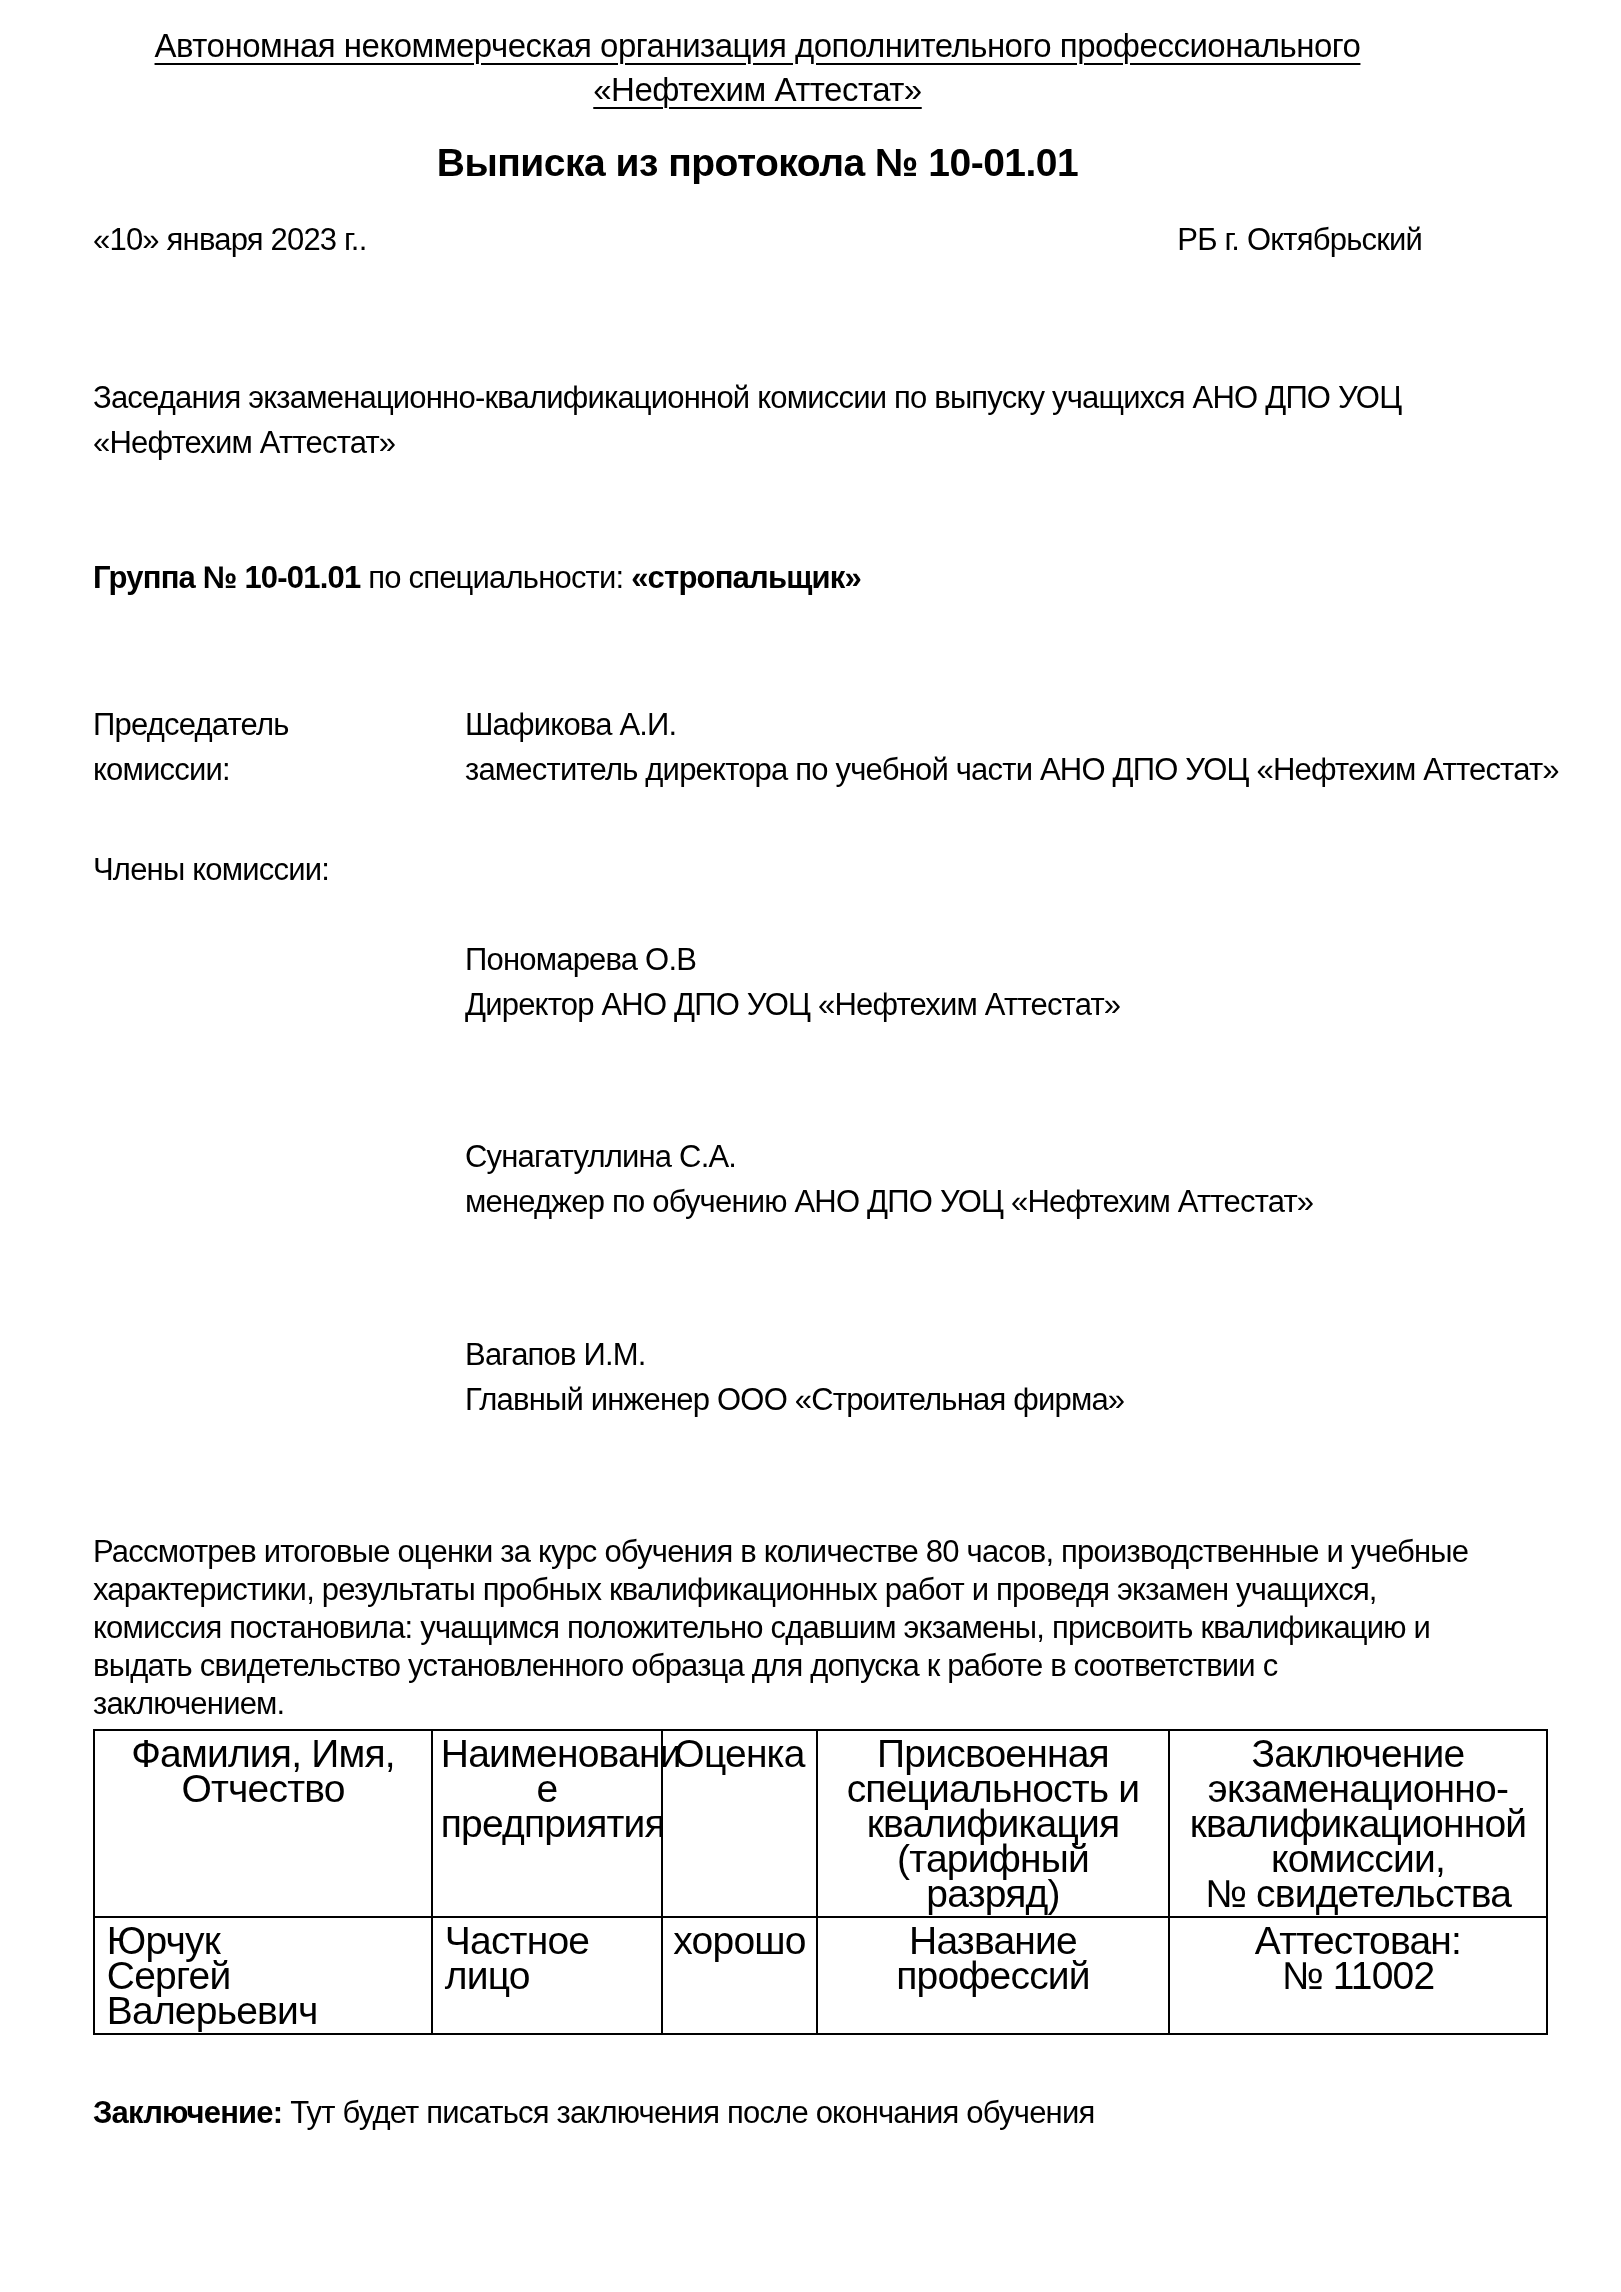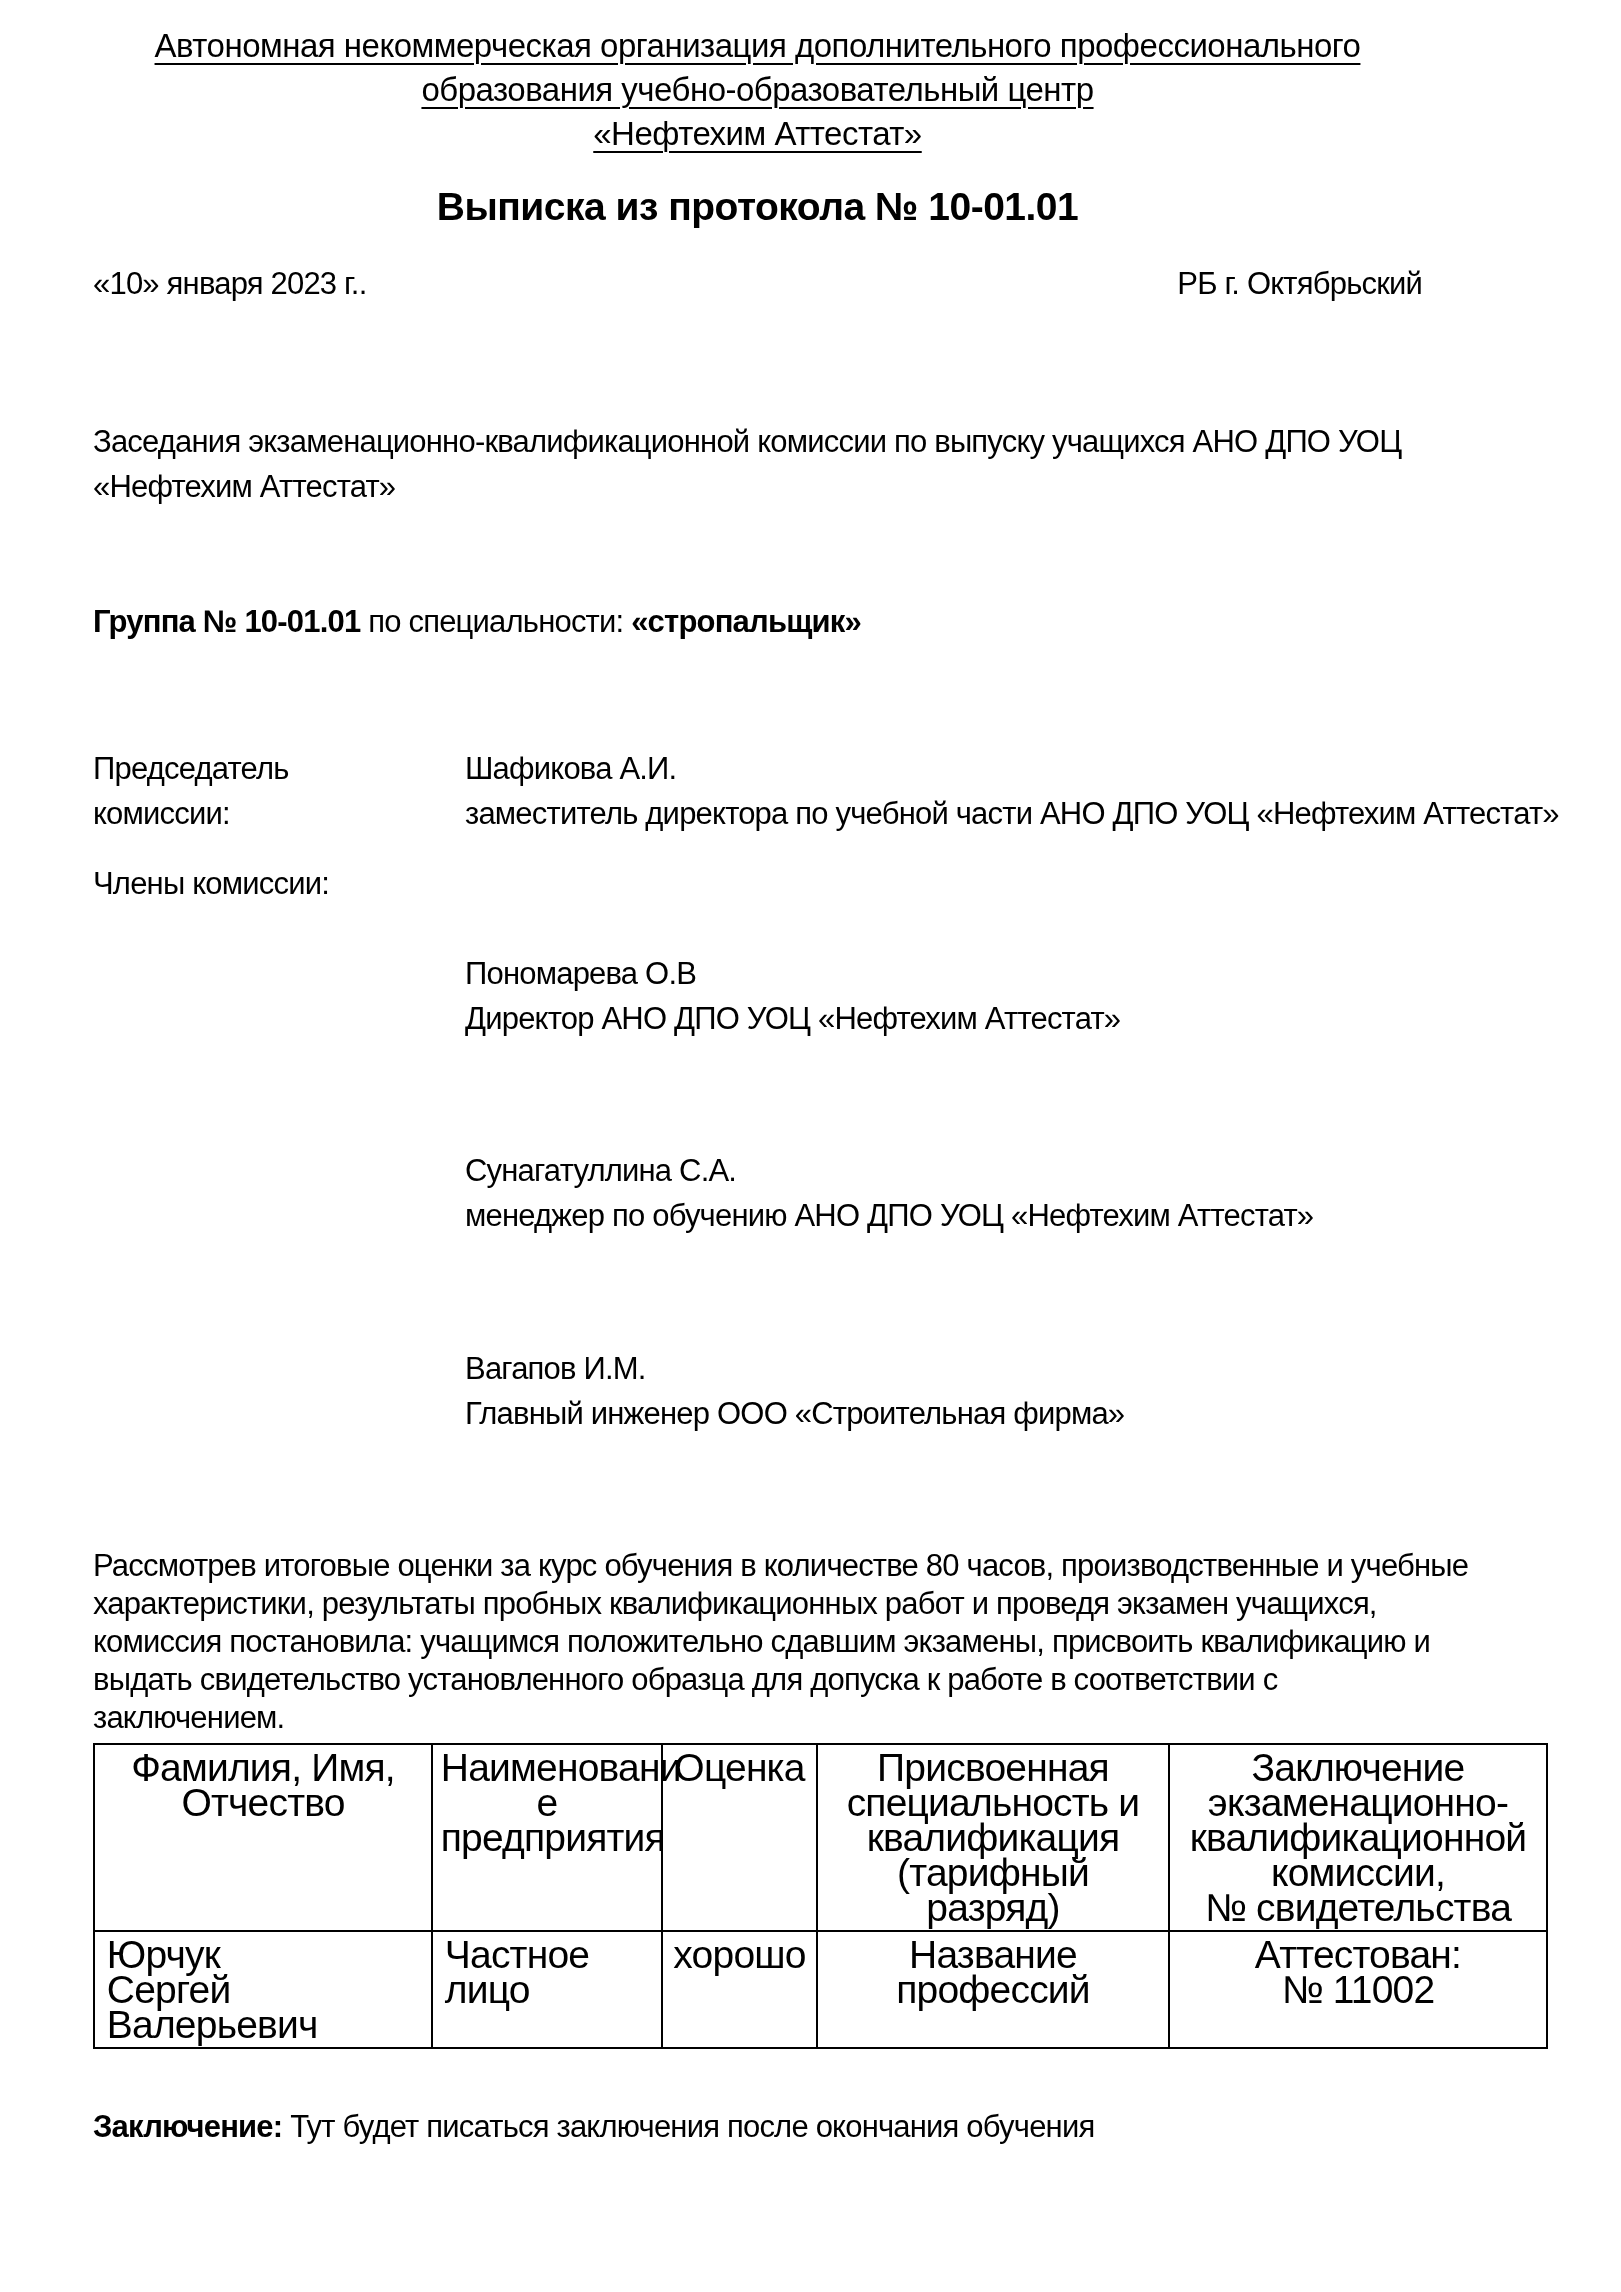--- a/index.html
+++ b/index.html
@@ -17,21 +17,21 @@
 
   .date-row { margin-top:37px; display:flex; justify-content:space-between; font-size:31px; letter-spacing:-0.8px; }
 
   .doc-text { font-size:31px; letter-spacing:-0.8px; }
 
   .intro { margin-top:27.4px; line-height:45px; white-space:pre; }
   .b { font-weight:bold; }
 
   .committee { margin-top:11.8px; }
   .crow { display:grid; grid-template-columns:372px 1fr; line-height:45px; white-space:pre; }
-  .members-row { margin-top:25px; }
+  .members-row { margin-top:55px; }
   .member { margin-bottom:17.6px; }
 
   .resolution { margin-top:3.9px; line-height:38px; white-space:pre; }
 
   table.results { margin-top:5.9px; border-collapse:collapse; table-layout:fixed; width:1454px;
                   font-size:39px; letter-spacing:-0.8px; }
   table.results th, table.results td {
     border:2.9px solid #000; vertical-align:top; white-space:pre-line;
     line-height:35px; font-weight:normal; padding:4.9px 7.8px;
   }
@@ -42,21 +42,20 @@
 
   .conclusion { margin-top:55px; line-height:45px; }
 </style>
 </head>
 <body>
 
 <div class="page">
 
   <div class="org-header">
     <div><span class="u">Автономная некоммерческая организация дополнительного профессионального</span></div>
-    <div><span class="u">образования учебно-образовательный центр</span></div>
     <div><span class="u">«Нефтехим Аттестат»</span></div>
   </div>
 
   <div class="doc-title">Выписка из протокола № 10-01.01</div>
 
   <div class="date-row">
     <span>«10» января 2023 г..</span>
     <span>РБ г. Октябрьский</span>
   </div>
 

